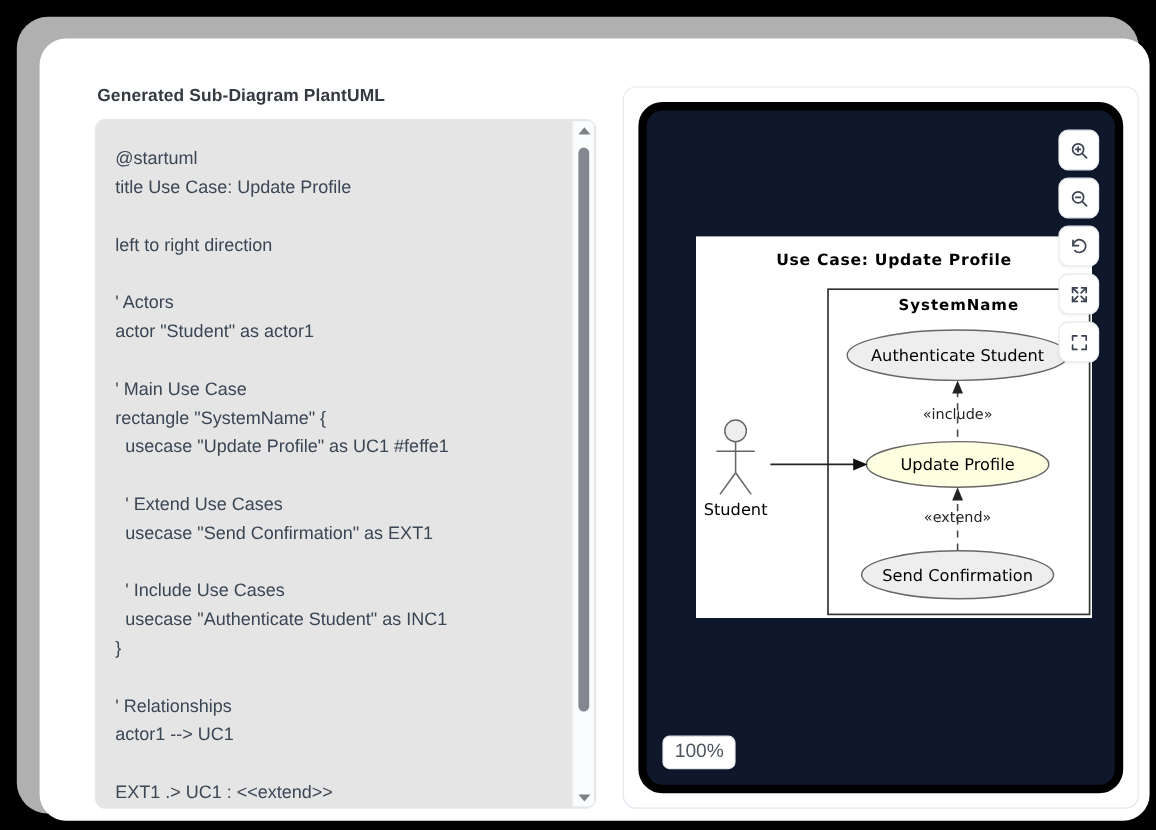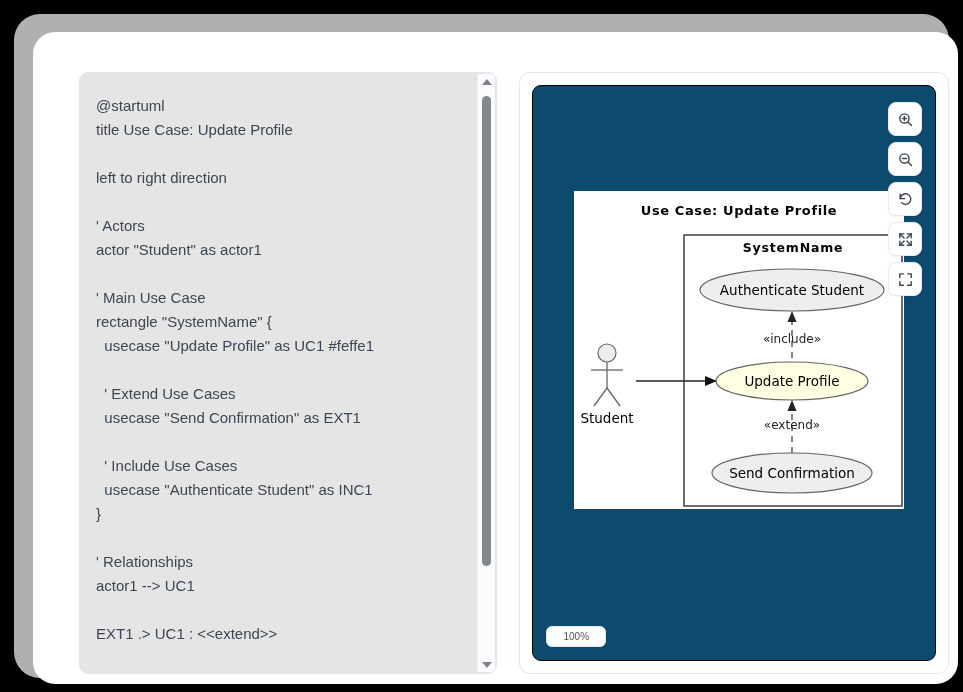--- a/index.html
+++ b/index.html
@@ -120,23 +120,23 @@
     background: #ffffff;
     border: 1px solid #e3e8ee;
     border-radius: 11px;
     padding: 12px;
     box-sizing: border-box;
   }
   #preview-stage {
     position: relative;
     width: 100%;
     height: 100%;
-    background: #0c4a6e;
-    border: 1px solid #000000;
-    border-radius: 9px;
+    background: #0f172a;
+    border: 7px solid #000000;
+    border-radius: 20px;
     overflow: hidden;
     box-sizing: border-box;
   }
 
   
   #preview-toolbar {
     position: absolute;
     top: 16px;
     right: 13px;
     display: flex;
@@ -159,21 +159,21 @@
   
   #zoom-badge {
     position: absolute;
     left: 13px;
     bottom: 13px;
     min-width: 40px;
     padding: 4px 9px;
     background: #ffffff;
     border: 1px solid #e6eaee;
     border-radius: 6px;
-    font-size: 10px;
+    font-size: 16px;
     color: #4d5560;
     text-align: center;
     box-shadow: 0 1px 2px rgba(16,24,40,0.05);
     z-index: 5;
   }
 
   
   #uml-canvas {
     position: absolute;
     left: 41px;
@@ -186,20 +186,21 @@
 </style>
 </head>
 <body>
 
 <div id="window-frame">
   <div id="window-surface">
 
     <div id="workspace">
 
       <div class="panel panel-left">
+        <div class="panel-heading">Generated Sub-Diagram PlantUML</div>
 
         <div id="code-panel">
           <div id="code-text">@startuml
 title Use Case: Update Profile
 
 left to right direction
 
 ' Actors
 actor "Student" as actor1
 

